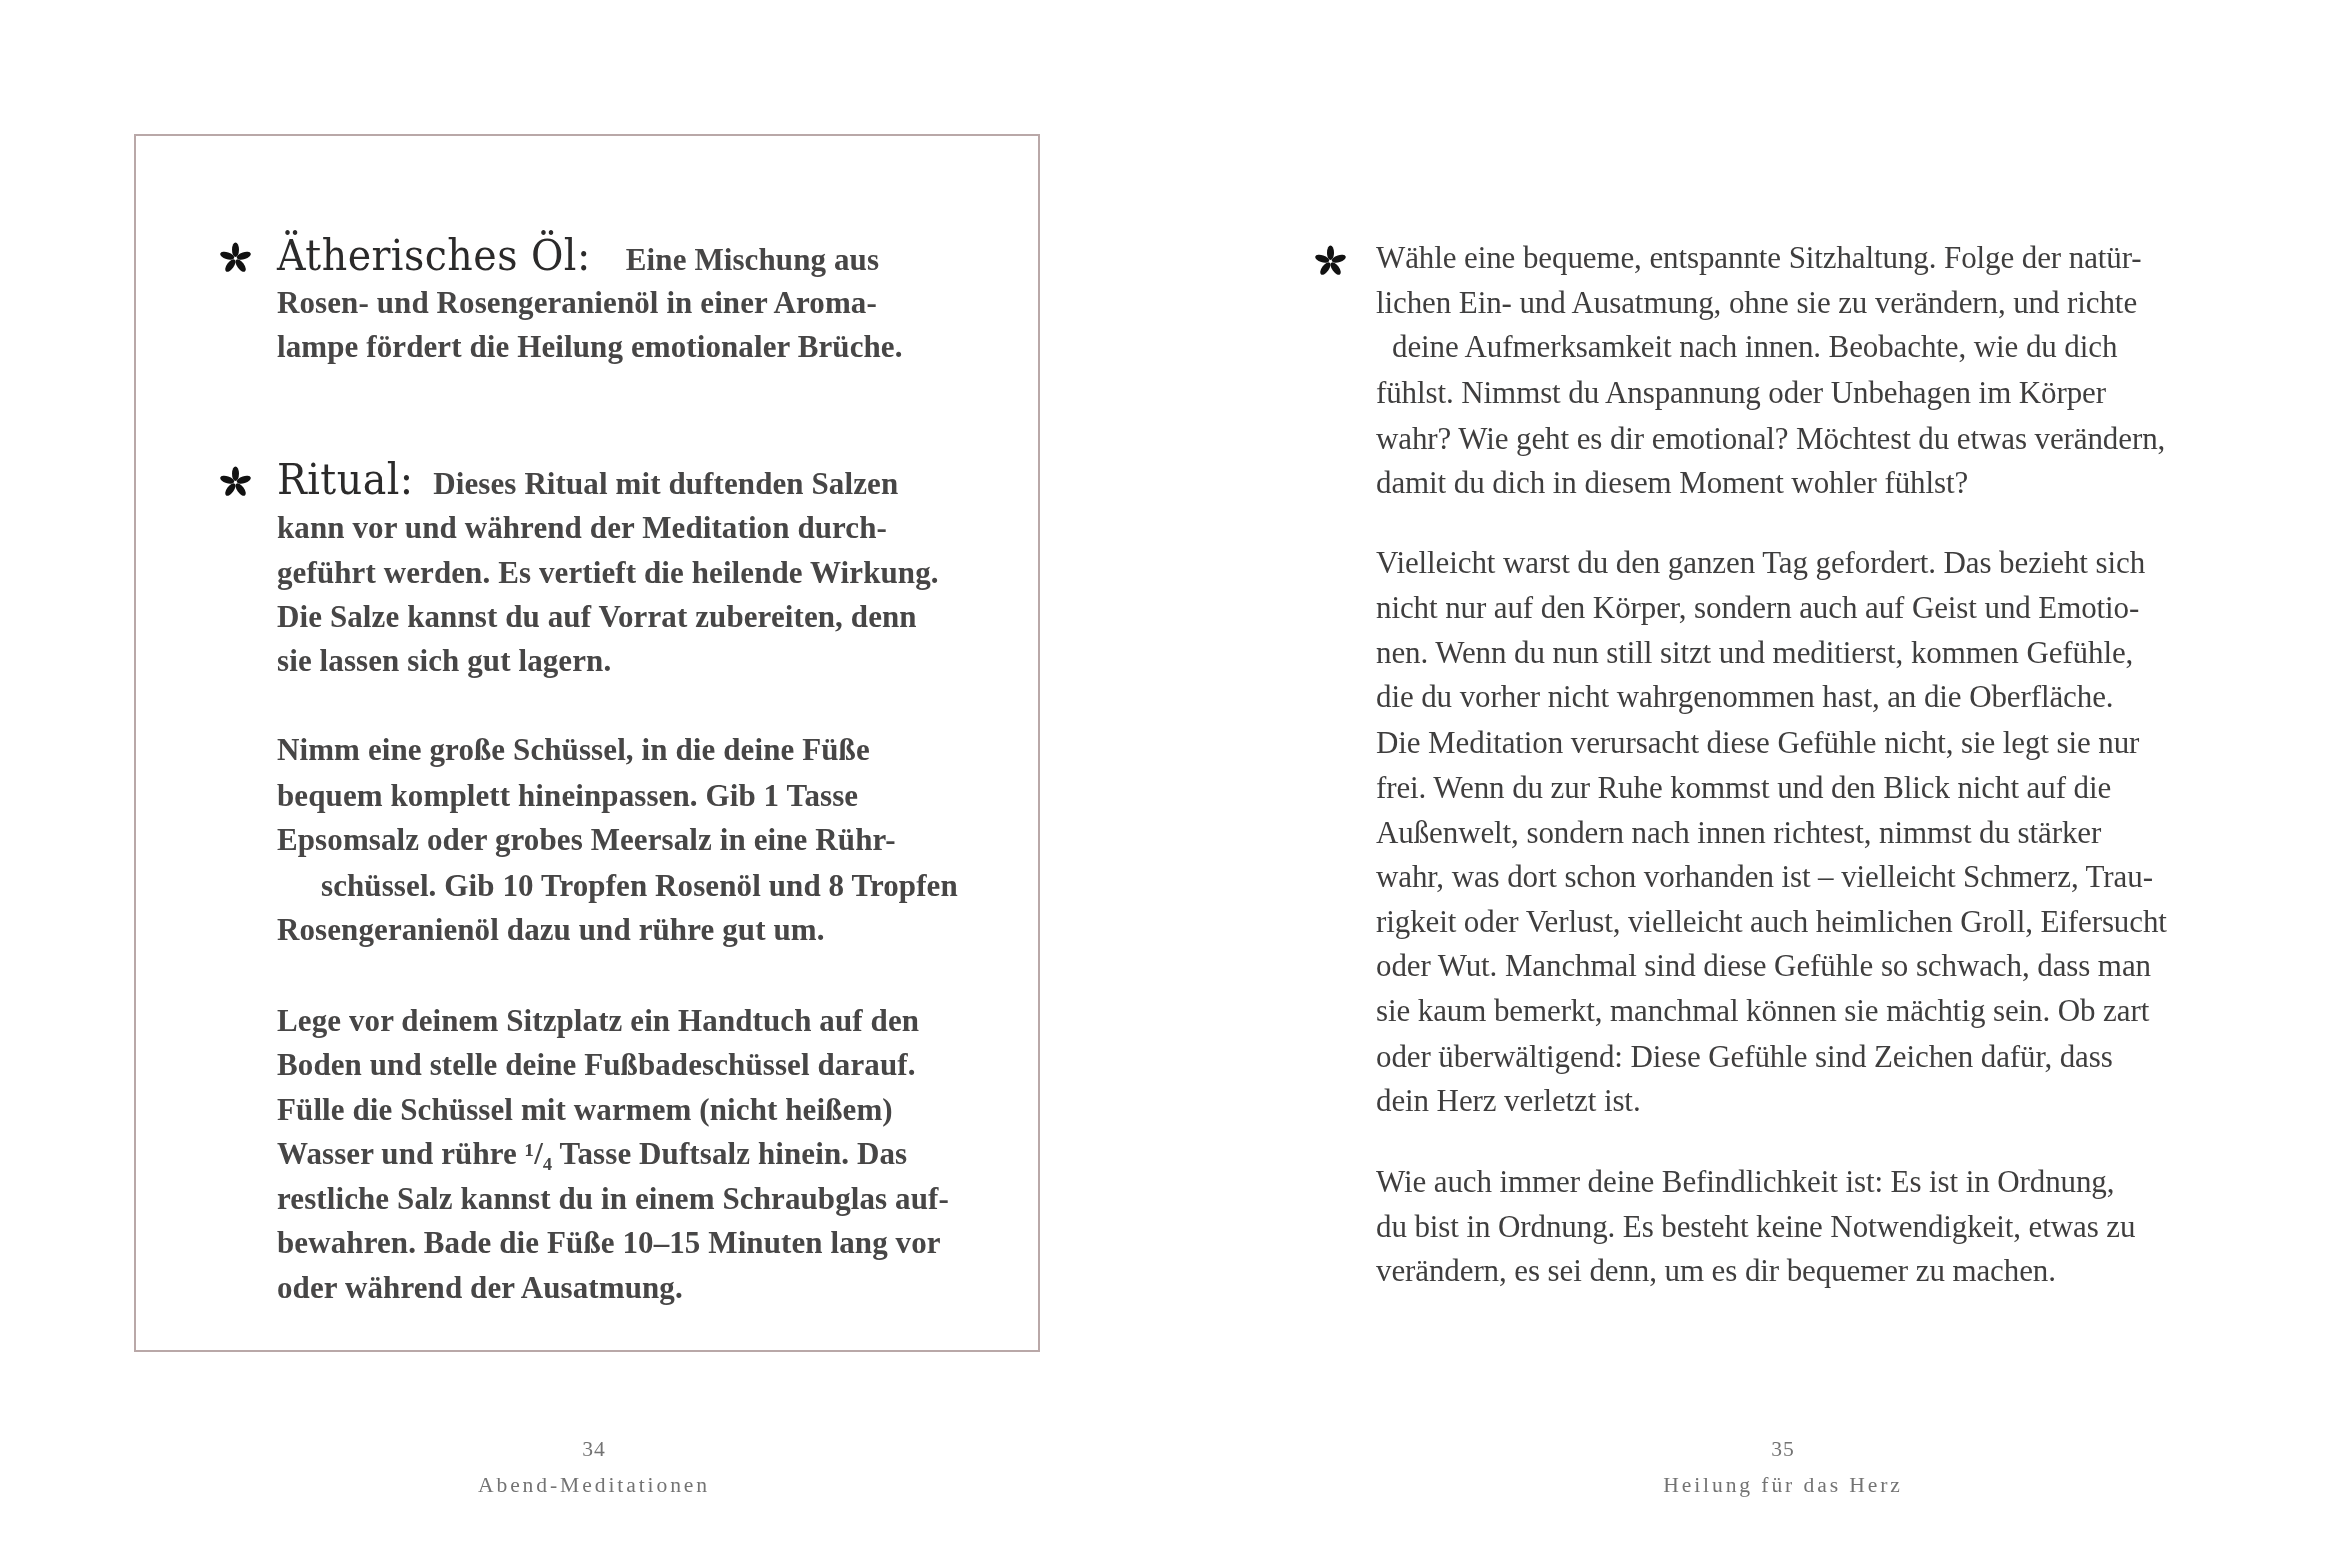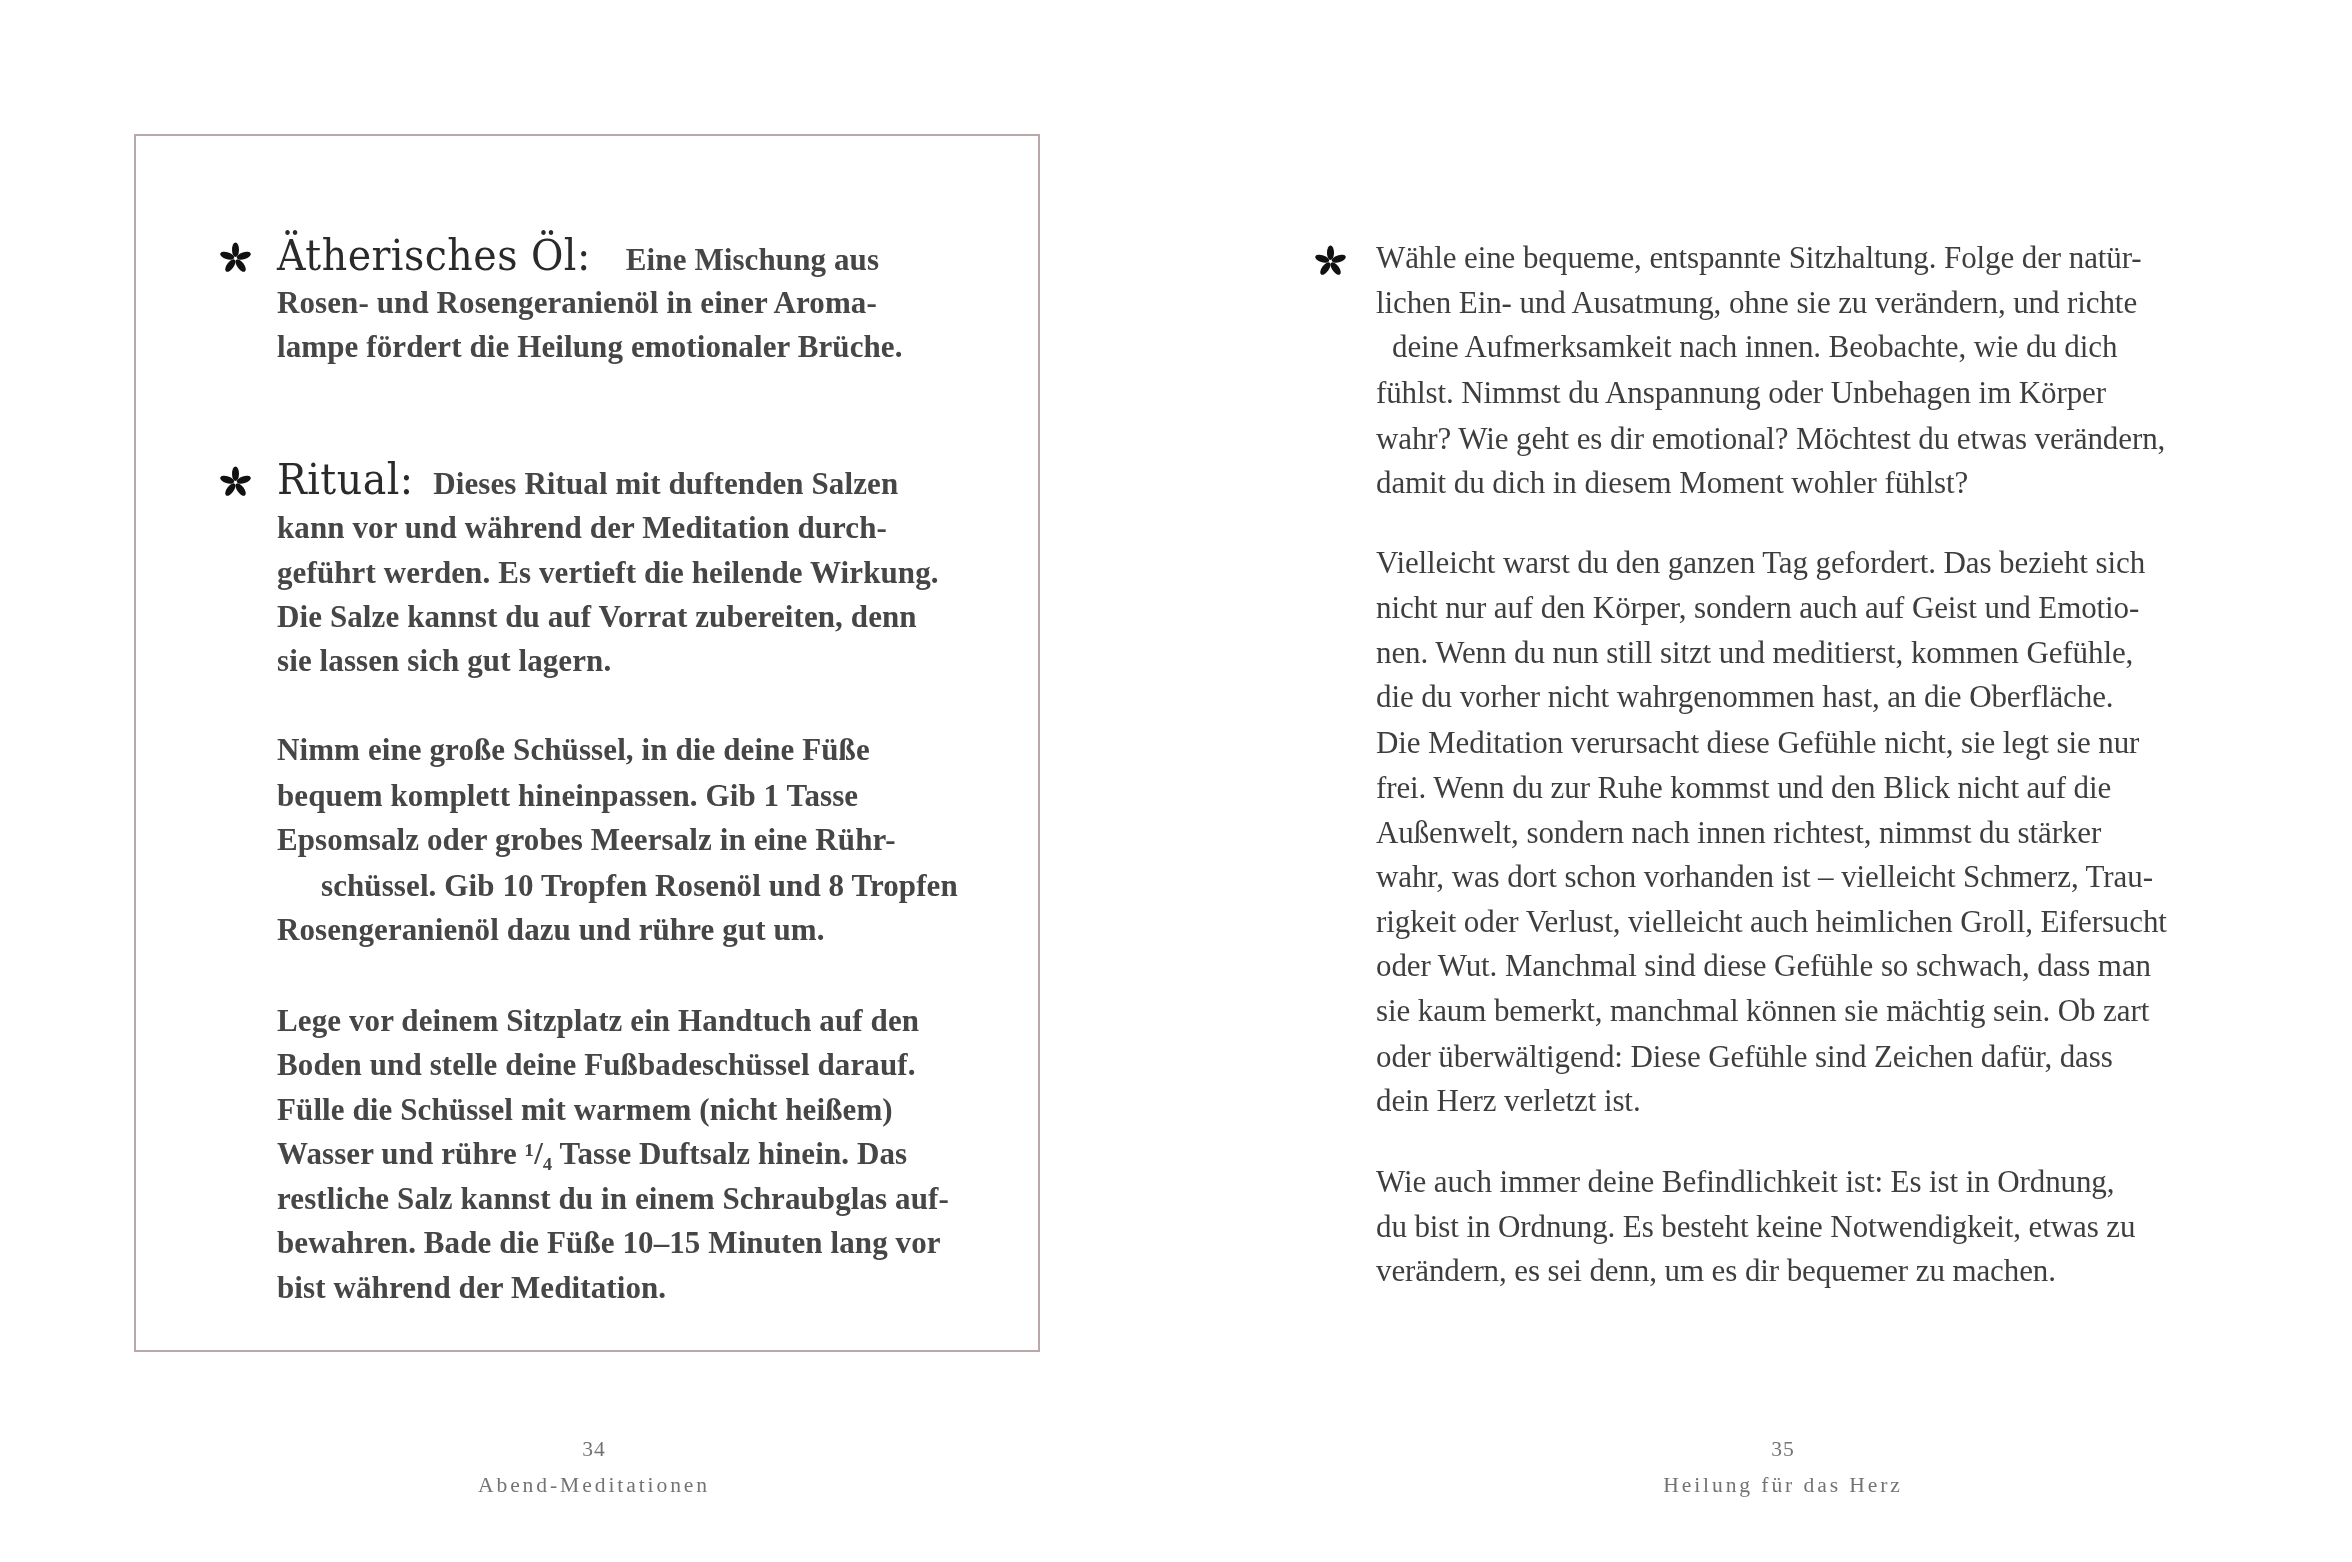--- a/index.html
+++ b/index.html
@@ -66,21 +66,21 @@
   <div class="line left-body" style="left:277px;top:817px;">Epsomsalz oder grobes Meersalz in eine Rühr-</div>
   <div class="line left-body" style="left:277px;top:863px;margin-left:44px;">schüssel. Gib 10 Tropfen Rosenöl und 8 Tropfen</div>
   <div class="line left-body" style="left:277px;top:907px;">Rosengeranienöl dazu und rühre gut um.</div>
 
   <div class="line left-body" style="left:277px;top:998px;">Lege vor deinem Sitzplatz ein Handtuch auf den</div>
   <div class="line left-body" style="left:277px;top:1042px;">Boden und stelle deine Fußbadeschüssel darauf.</div>
   <div class="line left-body" style="left:277px;top:1087px;">Fülle die Schüssel mit warmem (nicht heißem)</div>
   <div class="line left-body" style="left:277px;top:1131px;">Wasser und rühre ¹/₄ Tasse Duftsalz hinein. Das</div>
   <div class="line left-body" style="left:277px;top:1176px;">restliche Salz kannst du in einem Schraubglas auf-</div>
   <div class="line left-body" style="left:277px;top:1220px;">bewahren. Bade die Füße 10–15 Minuten lang vor</div>
-  <div class="line left-body" style="left:277px;top:1265px;">bist während der Meditation.</div>
+  <div class="line left-body" style="left:277px;top:1265px;">oder während der Ausatmung.</div>
 
   <div class="footer-num" style="left:300px;top:1437px;">34</div>
   <div class="footer-title" style="left:300px;top:1473px;">Abend-Meditationen</div>
 </div>
 
 <div class="page page-right">
   <svg class="bullet" style="left:139px;top:245px;" viewBox="0 0 32 32" width="31" height="31">
       <use href="#flower"></use>
     </svg>
 

